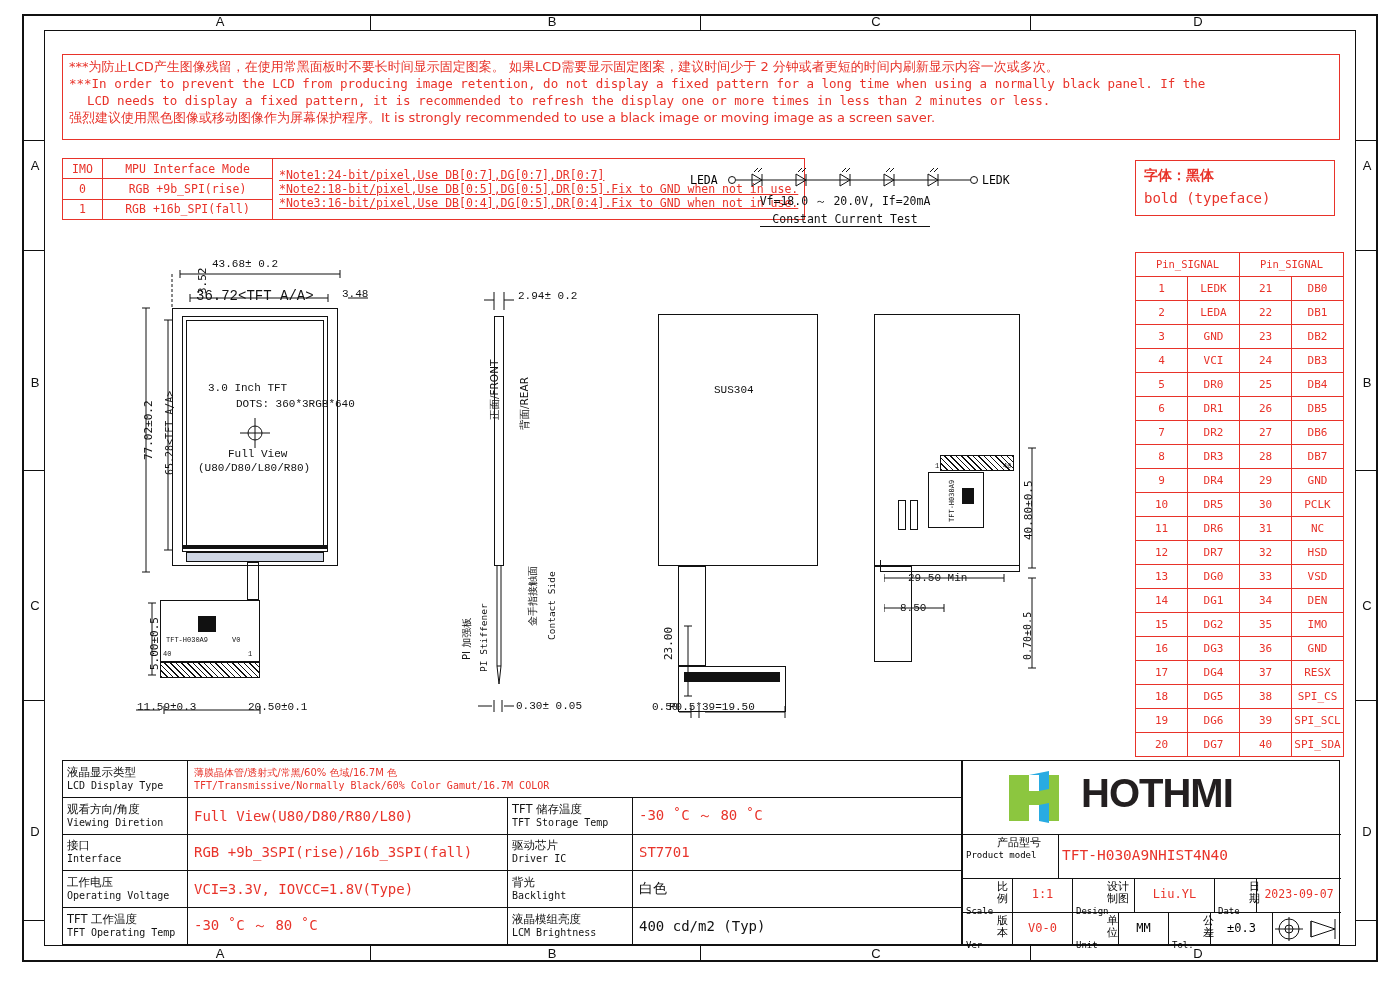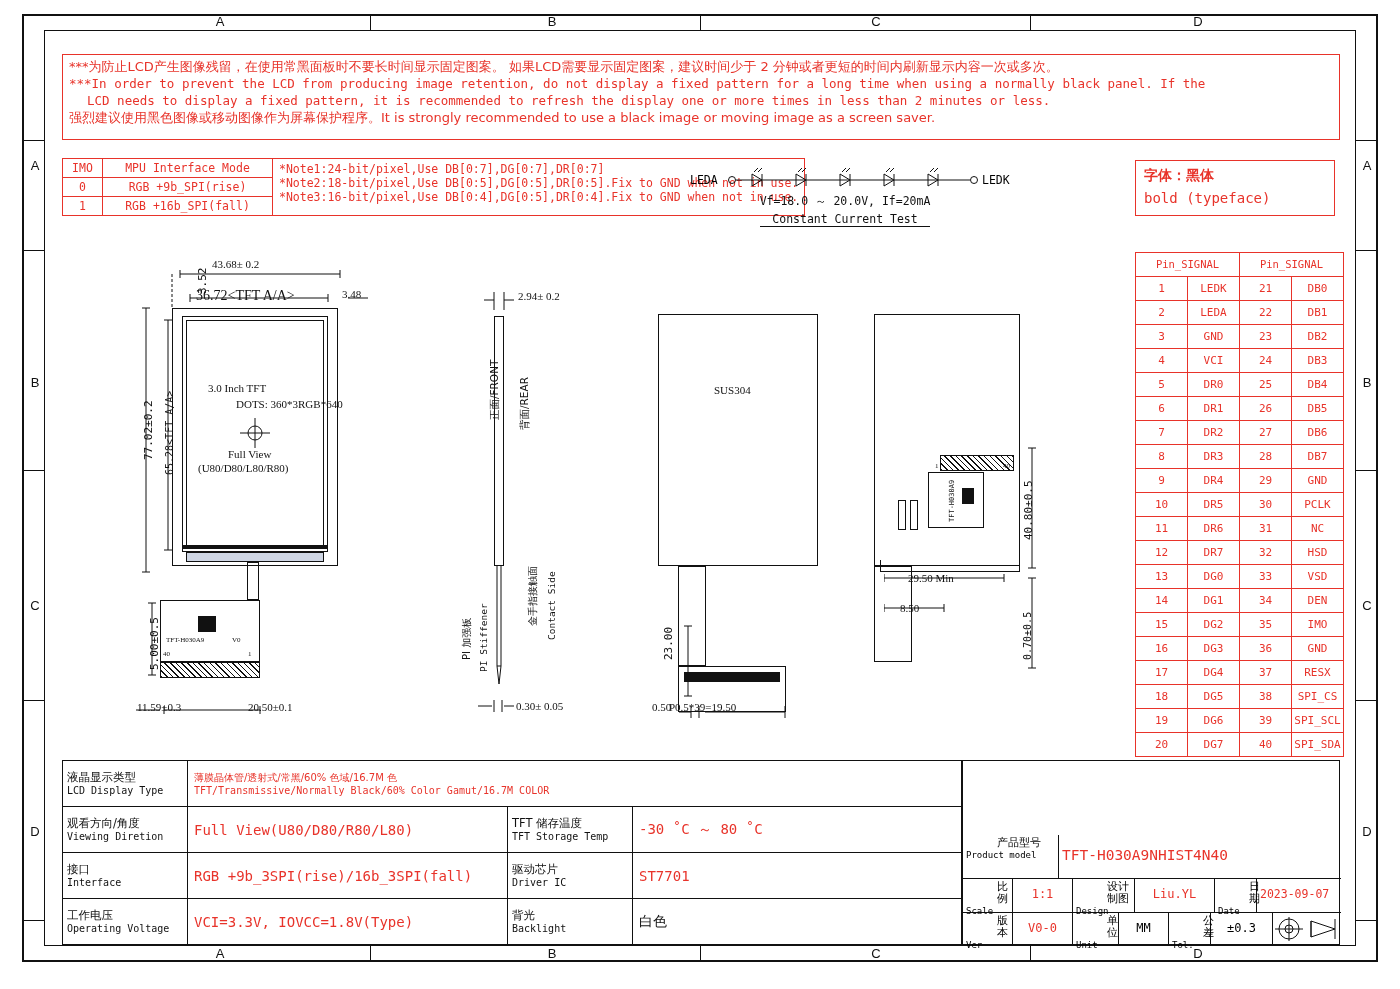--- a/index.html
+++ b/index.html
@@ -89,21 +89,21 @@
   .hot-logo { position:absolute; left:42px; top:8px; }
   .logo-word { position:absolute; left:118px; top:10px; font-family:"Liberation Sans", sans-serif;
                 font-size:40px; font-weight:bold; letter-spacing:-1px; color:#231f20;}
   .tb-cell { position:absolute; border-right:1px solid #111; border-bottom:1px solid #111;
              font-size:9.5px; padding:2px 3px; line-height:12px;}
   .tb-cell .cn { font-family:"DejaVu Sans", sans-serif; font-size:11px; display:block;margin-left:31px;}
   .tb-cell .en { font-family:"DejaVu Sans Mono", monospace; font-size:9px; display:block;}
 
   
   .dwg { position:absolute; }
-  .txt { position:absolute; font-family:Liberation Serif, serif; font-size:11px; color:#111; white-space:nowrap;}
+  .txt { position:absolute; font-family:Liberation Mono, monospace; font-size:11px; color:#111; white-space:nowrap;}
   .vtxt { position:absolute; font-family:"DejaVu Sans Mono", monospace; font-size:11px; color:#111;
           white-space:nowrap; transform-origin: left top; transform: rotate(-90deg); }
   .vtxt.cn { font-family:"DejaVu Sans", sans-serif; }
   .rect { position:absolute; border:1px solid #111; }
   .hatch {
     position:absolute;
     background-image:repeating-linear-gradient(45deg, #111 0 1px, transparent 1px 4px);
     border:1px solid #111;
   }
   .solid { position:absolute; background:#111; }
@@ -159,21 +159,21 @@
     <div style="padding-left:18px;">LCD needs to display a fixed pattern, it is recommended to refresh the display one or more times in less than 2 minutes or less.</div>
     <div class="cn">强烈建议使用黑色图像或移动图像作为屏幕保护程序。It is strongly recommended to use a black image or moving image as a screen saver.</div>
   </div>
 
   <div class="imo-wrap">
     <table class="imo">
       <tbody>
           <tr>
         <td style="width:40px;text-align:center;">IMO</td>
         <td style="width:170px;text-align:center;">MPU Interface Mode</td>
-        <td rowspan="3" class="notes-cell" style="vertical-align:top;padding:3px 6px;">
+        <td rowspan="3" class="notes-cell" style="vertical-align:top;padding:9px 6px;text-decoration:underline;">
           <div>*Note1:24-bit/pixel,Use DB[0:7],DG[0:7],DR[0:7]</div>
           <div>*Note2:18-bit/pixel,Use DB[0:5],DG[0:5],DR[0:5].Fix to GND  when not in use.</div>
           <div>*Note3:16-bit/pixel,Use DB[0:4],DG[0:5],DR[0:4].Fix to GND  when not in use.</div>
         </td>
       </tr>
       <tr>
         <td style="text-align:center;">0</td>
         <td style="text-align:center;">RGB +9b_SPI(rise)</td>
       </tr>
       <tr>
@@ -568,24 +568,44 @@
         <span class="cn">工作电压</span>
         <span class="en">Operating Voltage</span>
       </td>
       <td class="val">VCI=3.3V, IOVCC=1.8V(Type)</td>
       <td class="lbl">
         <span class="cn">背光</span>
         <span class="en">Backlight</span>
       </td>
       <td class="val" style="color:#111;font-family:'DejaVu Sans',sans-serif;">白色</td>
     </tr>
+    <tr>
+      <td class="lbl">
+        <span class="cn">TFT 工作温度</span>
+        <span class="en">TFT Operating Temp</span>
+      </td>
+      <td class="val">-30 ˚C ～ 80 ˚C</td>
+      <td class="lbl">
+        <span class="cn">液晶模组亮度</span>
+        <span class="en">LCM Brightness</span>
+      </td>
+      <td class="val" style="color:#111;">400  cd/m2  (Typ)</td>
+    </tr>
   </tbody>
     </table>
 
   <div class="titleblock">
+    <div class="logo-area">
+      <svg class="hot-logo" width="66" height="58">
+        <polygon points="4,6 24,6 24,22 34,22 34,6 54,6 54,52 34,52 34,36 24,36 24,52 4,52" fill="#8cc63f"></polygon>
+        <polygon points="24,6 44,2 44,20 34,22 34,6" fill="#29abe2"></polygon>
+        <polygon points="34,36 44,34 44,54 34,52" fill="#29abe2"></polygon>
+      </svg>
+      <div class="logo-word">HOTHMI</div>
+    </div>
 
     <div class="tb-cell" style="left:0; top:74px; width:96px; height:44px;">
       <span class="cn">产品型号</span>
       <span class="en">Product model</span>
     </div>
     <div class="tb-cell" style="left:96px; top:74px; width:282px; height:44px; border-right:none; color:#e8332a; font-family:'DejaVu Sans Mono',monospace; font-size:14.5px; padding-top:14px;">TFT-H030A9NHIST4N40</div>
 
     <div class="tb-cell" style="left:0; top:118px; width:50px; height:34px;">
       <span class="cn">比例</span>
       <span class="en">Scale</span>
@@ -593,21 +613,21 @@
     <div class="tb-cell" style="left:50px; top:118px; width:60px; height:34px; color:#e8332a; font-family:'DejaVu Sans Mono',monospace; font-size:12px; padding-top:9px; text-align:center;">1:1</div>
     <div class="tb-cell" style="left:110px; top:118px; width:62px; height:34px;">
       <span class="cn">设计制图</span>
       <span class="en">Design</span>
     </div>
     <div class="tb-cell" style="left:172px; top:118px; width:80px; height:34px; color:#e8332a; font-family:'DejaVu Sans Mono',monospace; font-size:12px; padding-top:9px; text-align:center;">Liu.YL</div>
     <div class="tb-cell" style="left:252px; top:118px; width:42px; height:34px;">
       <span class="cn">日期</span>
       <span class="en">Date</span>
     </div>
-    <div class="tb-cell" style="left:294px; top:118px; width:84px; height:34px; border-right:none; color:#e8332a; font-family:'DejaVu Sans Mono',monospace; font-size:11.5px; padding-top:9px; text-align:left;">2023-09-07</div>
+    <div class="tb-cell" style="left:294px; top:118px; width:84px; height:34px; border-right:none; color:#e8332a; font-family:'DejaVu Sans Mono',monospace; font-size:11.5px; padding-top:9px; text-align:center;">2023-09-07</div>
 
     <div class="tb-cell" style="left:0; top:152px; width:50px; height:33px; border-bottom:none;">
       <span class="cn">版本</span>
       <span class="en">Ver</span>
     </div>
     <div class="tb-cell" style="left:50px; top:152px; width:60px; height:33px; border-bottom:none; color:#e8332a; font-family:'DejaVu Sans Mono',monospace; font-size:12px; padding-top:9px; text-align:center;">V0-0</div>
     <div class="tb-cell" style="left:110px; top:152px; width:46px; height:33px; border-bottom:none;">
       <span class="cn">单位</span>
       <span class="en">Unit</span>
     </div>

